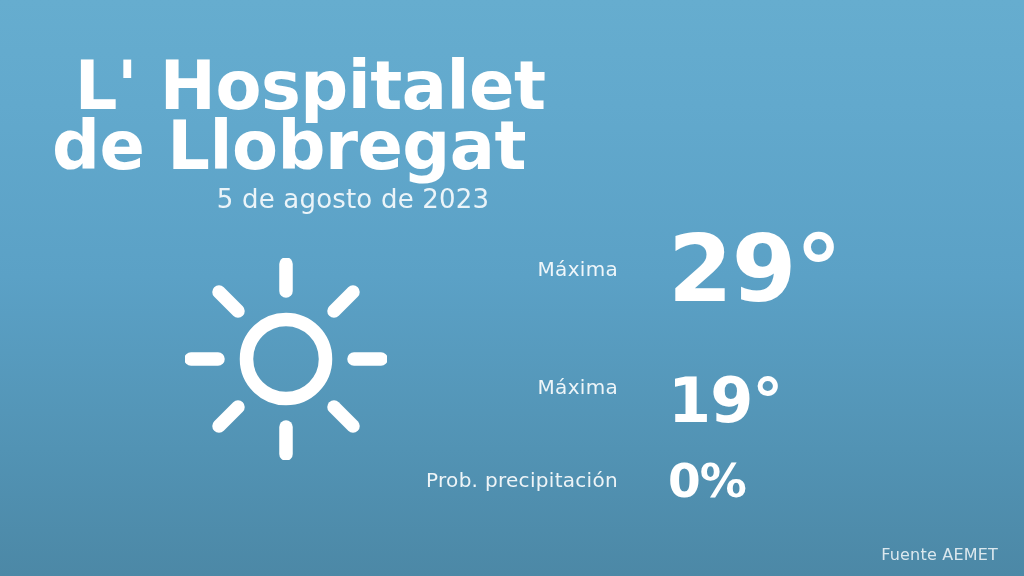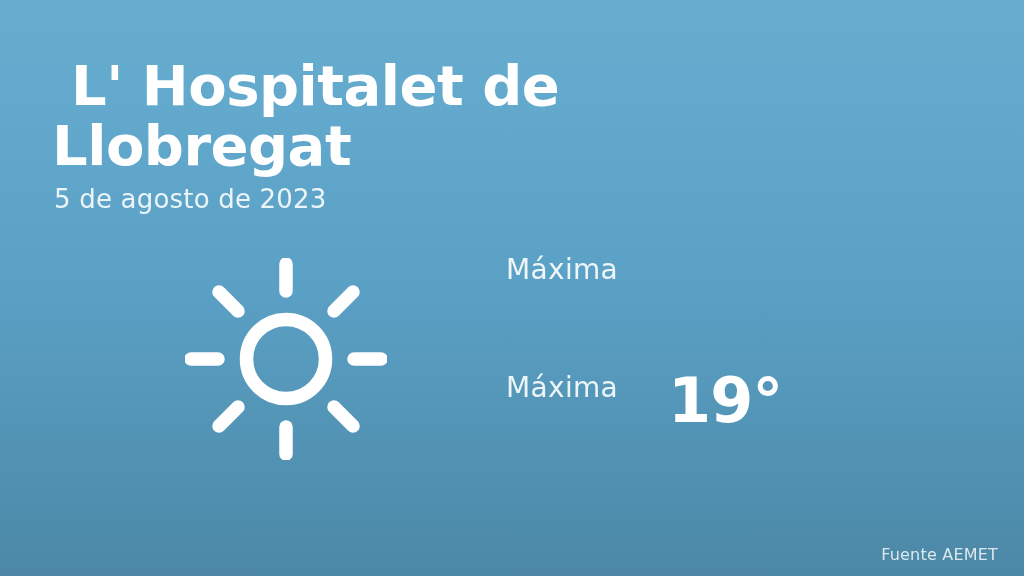--- a/index.html
+++ b/index.html
@@ -24,34 +24,35 @@
 
   
   #header {
     position: absolute;
     left: 52px;
     top: 56px;
     width: 600px;
   }
   #city-name {
     margin: 0;
-    font-size: 56px;
+    font-size: 67px;
     line-height: 60px;
     font-weight: bold;
     color: #ffffff;
     letter-spacing: -0.5px;
     white-space: pre-wrap;
   }
   #forecast-date {
     margin: 8px 0 0 2px;
     font-size: 26px;
     line-height: 30px;
     font-weight: normal;
     color: rgba(255,255,255,0.88);
     letter-spacing: 0.2px;
+    text-align: center;
   }
 
   
   #weather-icon {
     position: absolute;
     left: 185px;
     top: 258px;
     width: 202px;
     height: 202px;
   }
@@ -66,21 +67,21 @@
   }
   .data-row {
     display: flex;
     align-items: center;
   }
   .row-label {
     width: 288px;
     text-align: right;
     padding-right: 50px;
     box-sizing: border-box;
-    font-size: 28px;
+    font-size: 20px;
     font-weight: normal;
     color: rgba(255,255,255,0.90);
     letter-spacing: 0.3px;
     white-space: nowrap;
   }
   .row-value {
     font-weight: bold;
     color: #ffffff;
     letter-spacing: -1px;
     line-height: 1;
@@ -130,25 +131,30 @@
         <line x1="168" y1="34" x2="149" y2="53"></line>
         <line x1="53" y1="149" x2="34" y2="168"></line>
       </g>
     </svg>
   </div>
 
   <div id="data-table">
 
     <div class="data-row" id="row-max">
       <div class="row-label">Máxima</div>
+      <div class="row-value">29°</div>
     </div>
 
     <div class="data-row" id="row-min">
       <div class="row-label">Máxima</div>
       <div class="row-value">19°</div>
     </div>
 
+    <div class="data-row" id="row-precip">
+      <div class="row-label">Prob. precipitación</div>
+      <div class="row-value">0%</div>
+    </div>
 
   </div>
 
   <div id="source-credit">Fuente AEMET</div>
 
 </div>
 
 </body></html>

